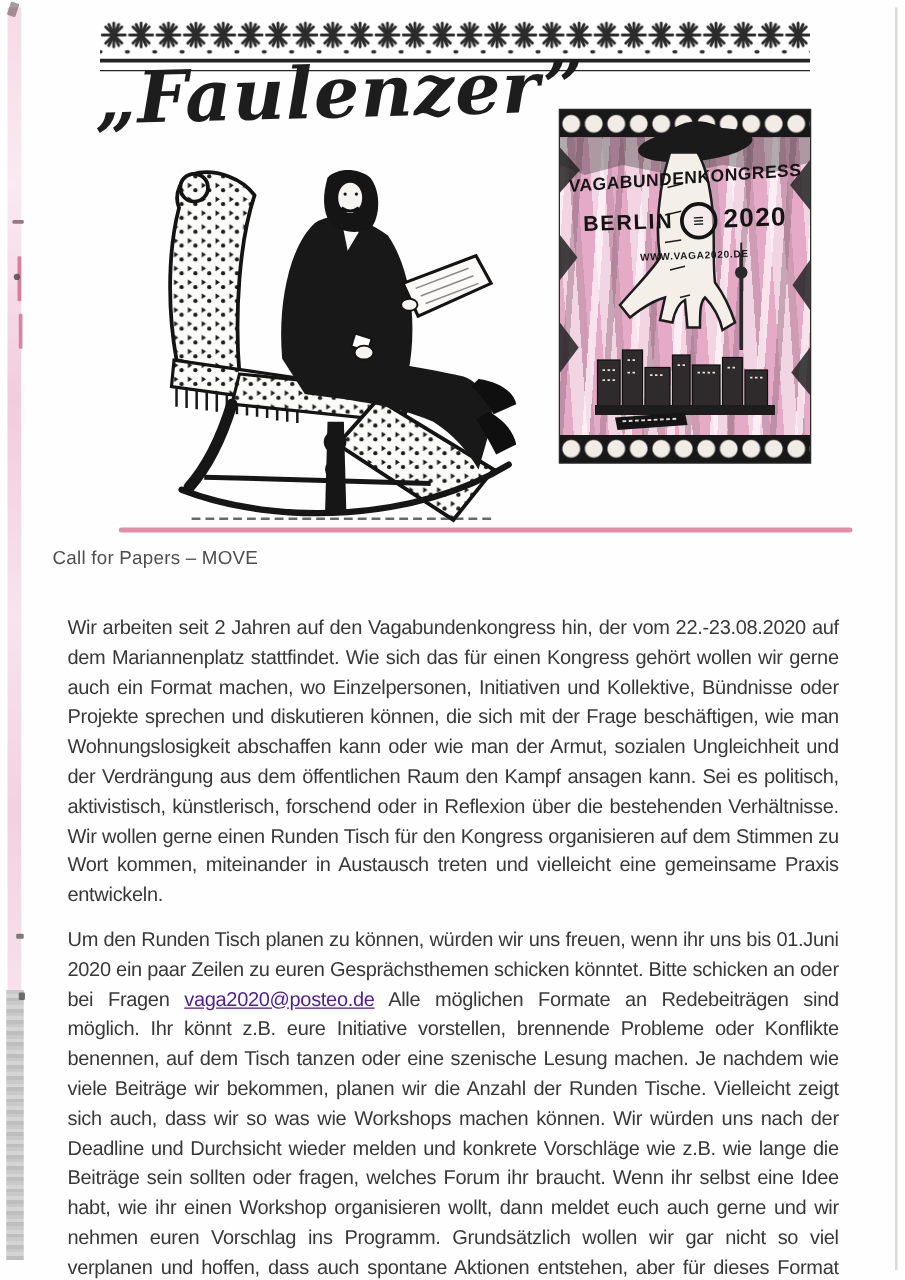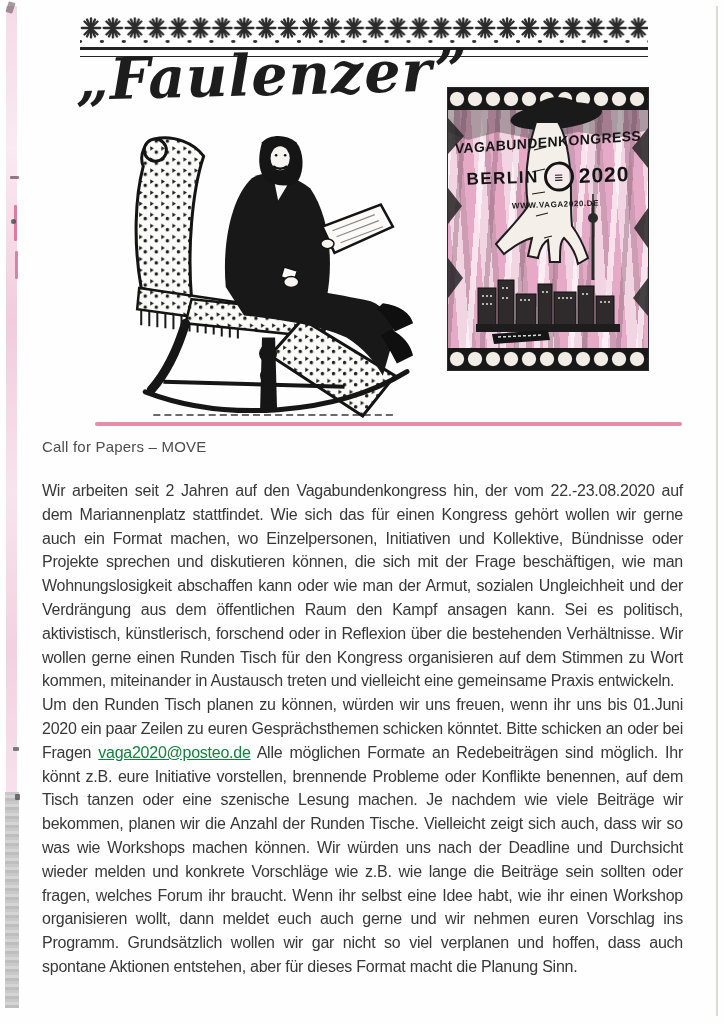--- a/index.html
+++ b/index.html
@@ -103,22 +103,22 @@
   .accent-rule{position:absolute;left:95px;top:422px;width:587px;height:4px;background:#e28ea9;border-radius:2px;}
   .section-label{
     position:absolute;left:42px;top:438px;
     font-size:15px;color:#4d4d4d;letter-spacing:.2px;text-align:center;
   }
   .bodytext{
     position:absolute;left:42px;top:479px;width:641px;
     font-size:16px;line-height:23.8px;letter-spacing:-0.25px;
     color:#383838;text-align:justify;
   }
-  .bodytext p{margin:0;}
-  .email{color:#15803d;text-decoration:underline;cursor:pointer;}
+  .bodytext p{margin:12px;}
+  .email{color:#4c1d95;text-decoration:underline;cursor:pointer;}
 </style>
 </head>
 <body>
 
 <div class="page">
 
   <div class="edge-right"></div>
   <div class="strip-pink"></div>
   <div class="strip-gray"></div>
   <div class="mark m1"></div>

